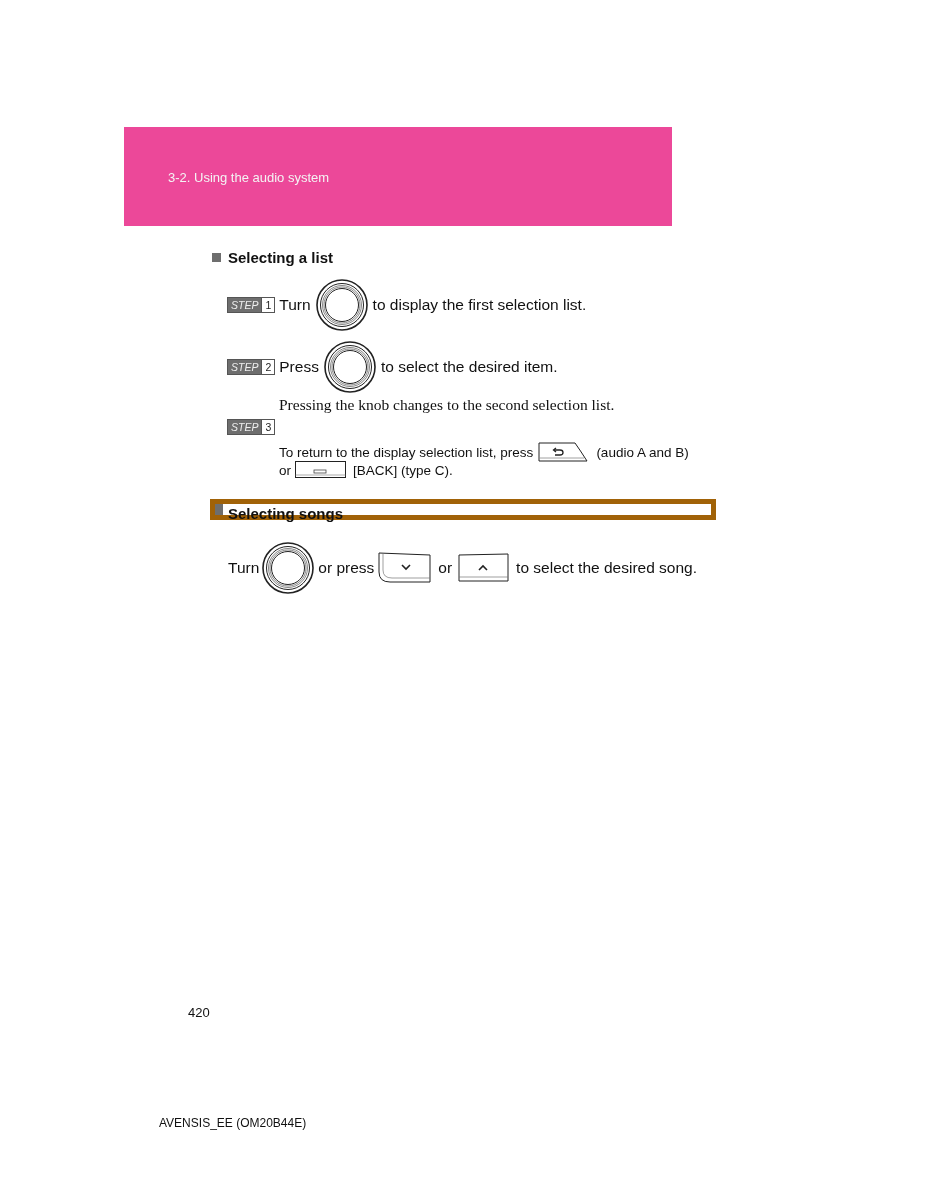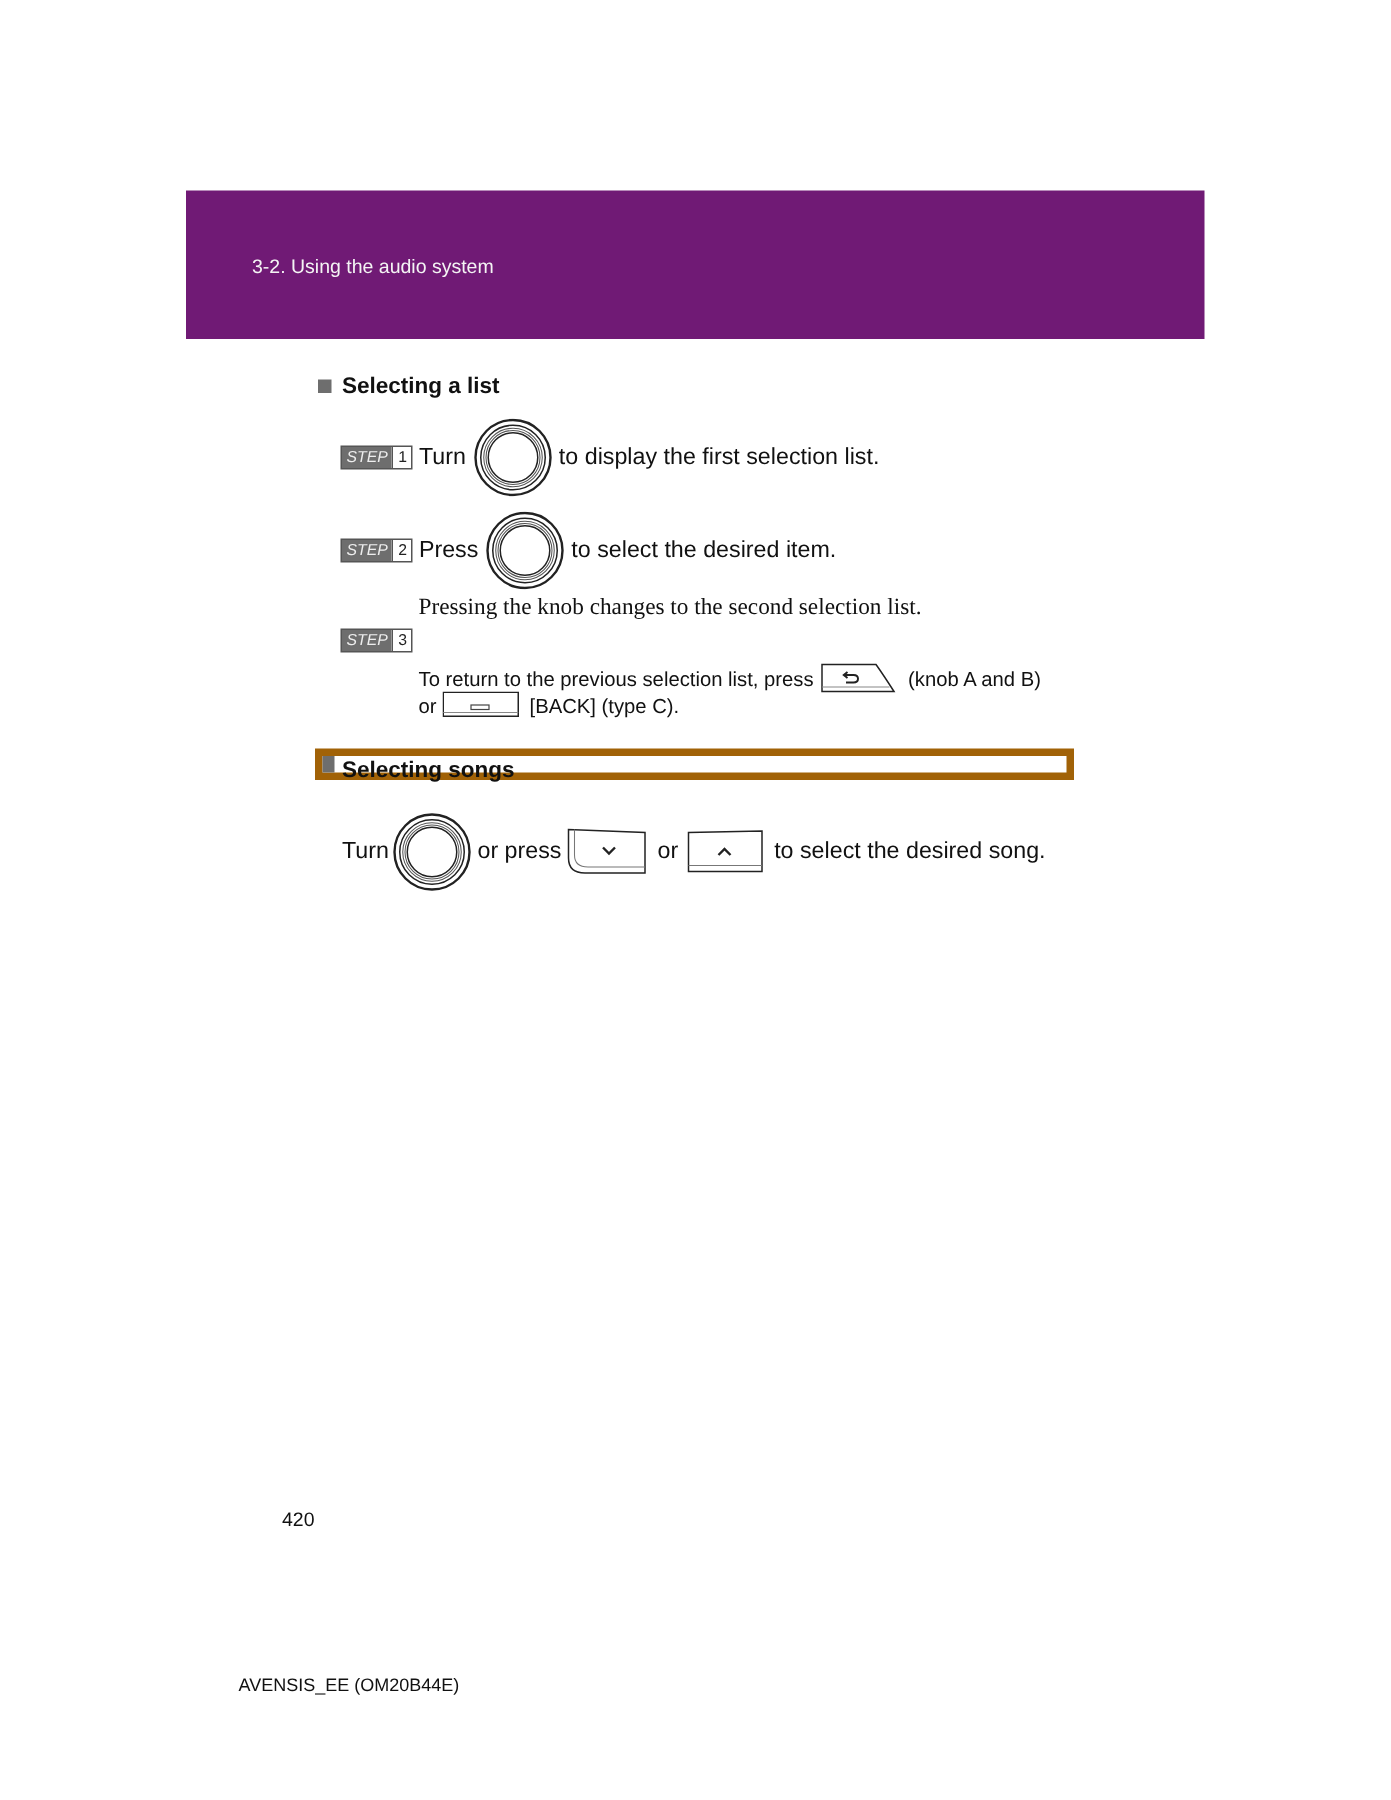--- a/index.html
+++ b/index.html
@@ -1,18 +1,18 @@
 <!DOCTYPE html>
 <html><head>
 <meta charset="utf-8">
 <style>
   html, body { margin:0; padding:0; background:#ffffff; }
   body { width:927px; height:1200px; position:relative; overflow:hidden;
          font-family:"Liberation Sans", sans-serif; color:#111; }
-  .header-band { position:absolute; left:124px; top:127px; width:679px; height:99px; background:#701a75; }
+  .header-band { position:absolute; left:124px; top:127px; width:548px; height:99px; background:#ec4899; }
   .header-title { position:absolute; left:44px; top:43px; font-size:13px; color:#f4f4f4; }
   .sub-heading { position:absolute; left:212px; top:249px; font-size:15px; font-weight:bold; display:flex; align-items:center; }
   .sq { width:9px; height:9px; background:#6e6e6e; display:inline-block; margin-right:7px; }
   .step-row { position:absolute; left:227px; display:flex; align-items:center; font-size:15.5px; }
   .step-badge { display:inline-flex; height:14px; border:1px solid #555; margin-right:4px; font-size:10.5px; line-height:14px; }
   .step-badge .lbl { background:#6e6e6e; color:#eee; padding:0 3px;font-style:italic; }
   .step-badge .num { background:#fff; color:#222; padding:0 3px; border-left:1px solid #555; }
   .knob { display:inline-block; vertical-align:middle; }
   .txt { white-space:nowrap; }
   .note { position:absolute; left:279px; font-size:15.5px; white-space:nowrap;font-family:Liberation Serif, serif; }
@@ -71,28 +71,28 @@
 <div class="note" style="top:396px;">Pressing the knob changes to the second selection list.</div>
 
 <div class="step-row" style="top:419px;">
   <span class="step-badge">
       <span class="lbl">STEP</span>
       <span class="num">3</span>
     </span>
 </div>
 
 <div class="small" style="top:442px;">
-  <span>To return to the previous selection list, press</span>
+  <span>To return to the display selection list, press</span>
   <svg class="btn" width="52" height="20" viewBox="0 0 52 20" style="margin:0 6px 0 5px;">
     <path d="M1 1 H37 Q42 8 49 19 H1 Z" fill="#fff" stroke="#222" stroke-width="1"></path>
     <line x1="1" y1="16" x2="46" y2="16" stroke="#888" stroke-width="0.8"></line>
     <path d="M16 8 H22 Q25 8 25 10.5 Q25 13 22 13 H17" fill="none" stroke="#222" stroke-width="1.3"></path>
     <path d="M18 6 L15.5 8 L18 10" fill="none" stroke="#222" stroke-width="1.3"></path>
   </svg>
-  <span>(knob A and B)</span>
+  <span>(audio A and B)</span>
 </div>
 <div class="small" style="top:461px;">
   <span>or</span>
   <svg class="btn" width="52" height="18" viewBox="0 0 52 18" style="margin:0 6px 0 4px;">
     <rect x="0.5" y="0.5" width="50" height="16" fill="#fff" stroke="#222" stroke-width="1"></rect>
     <line x1="0.5" y1="14" x2="50.5" y2="14" stroke="#888" stroke-width="0.7"></line>
     <rect x="19" y="9" width="12" height="3" fill="none" stroke="#444" stroke-width="0.8"></rect>
   </svg>
   <span>[BACK] (type C).</span>
 </div>

